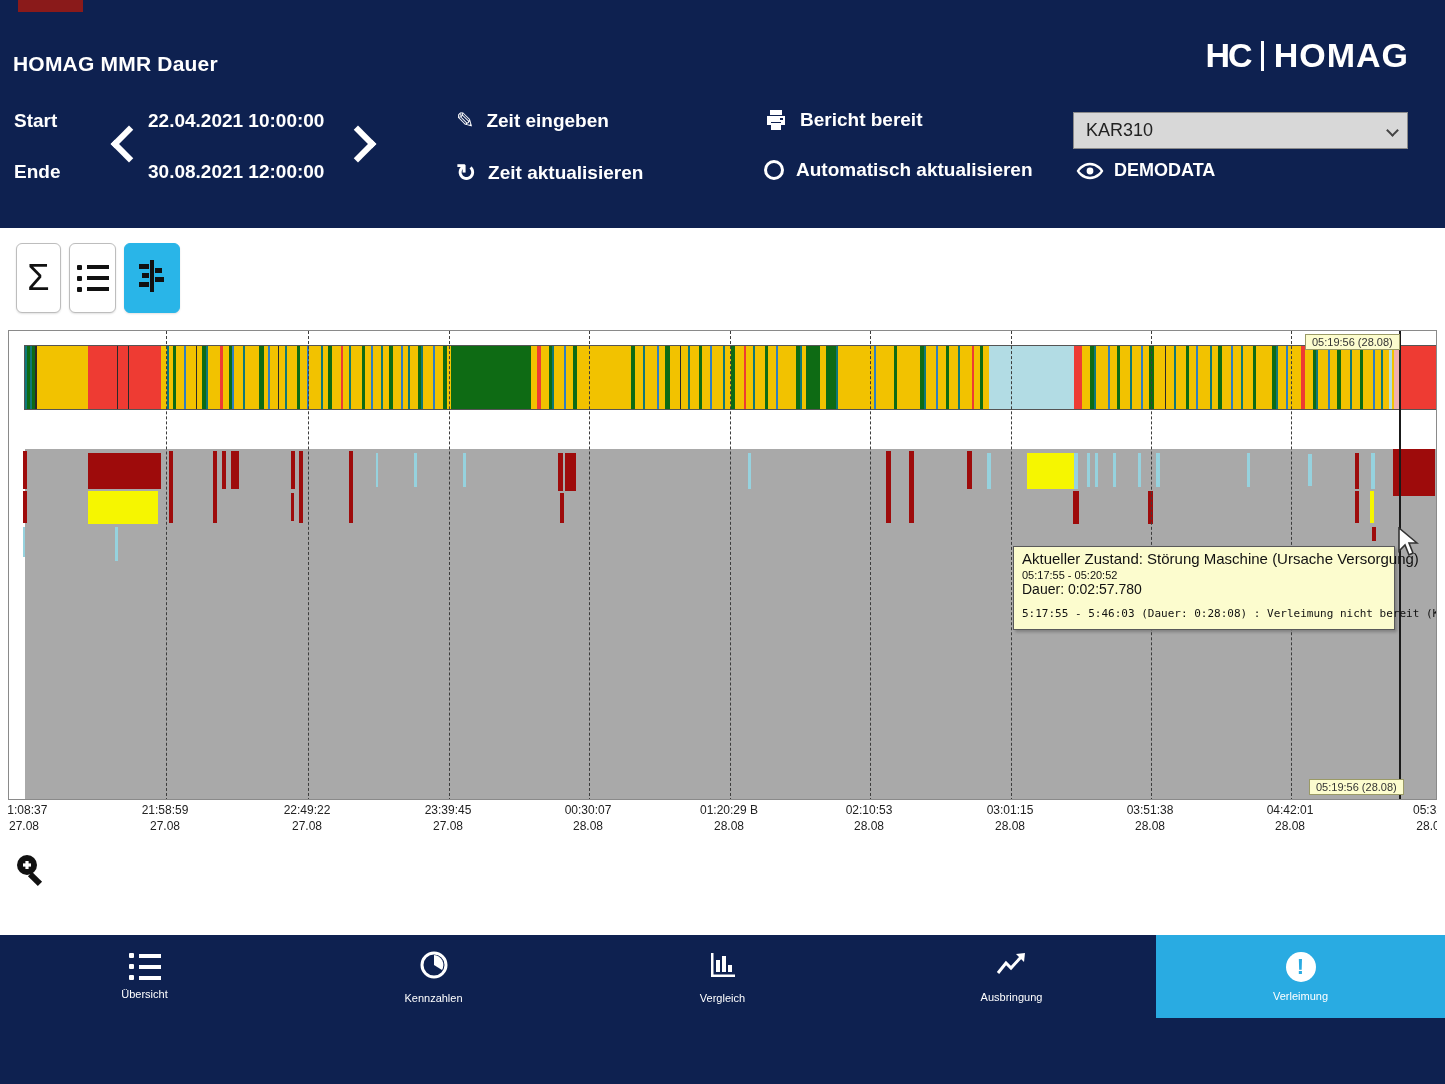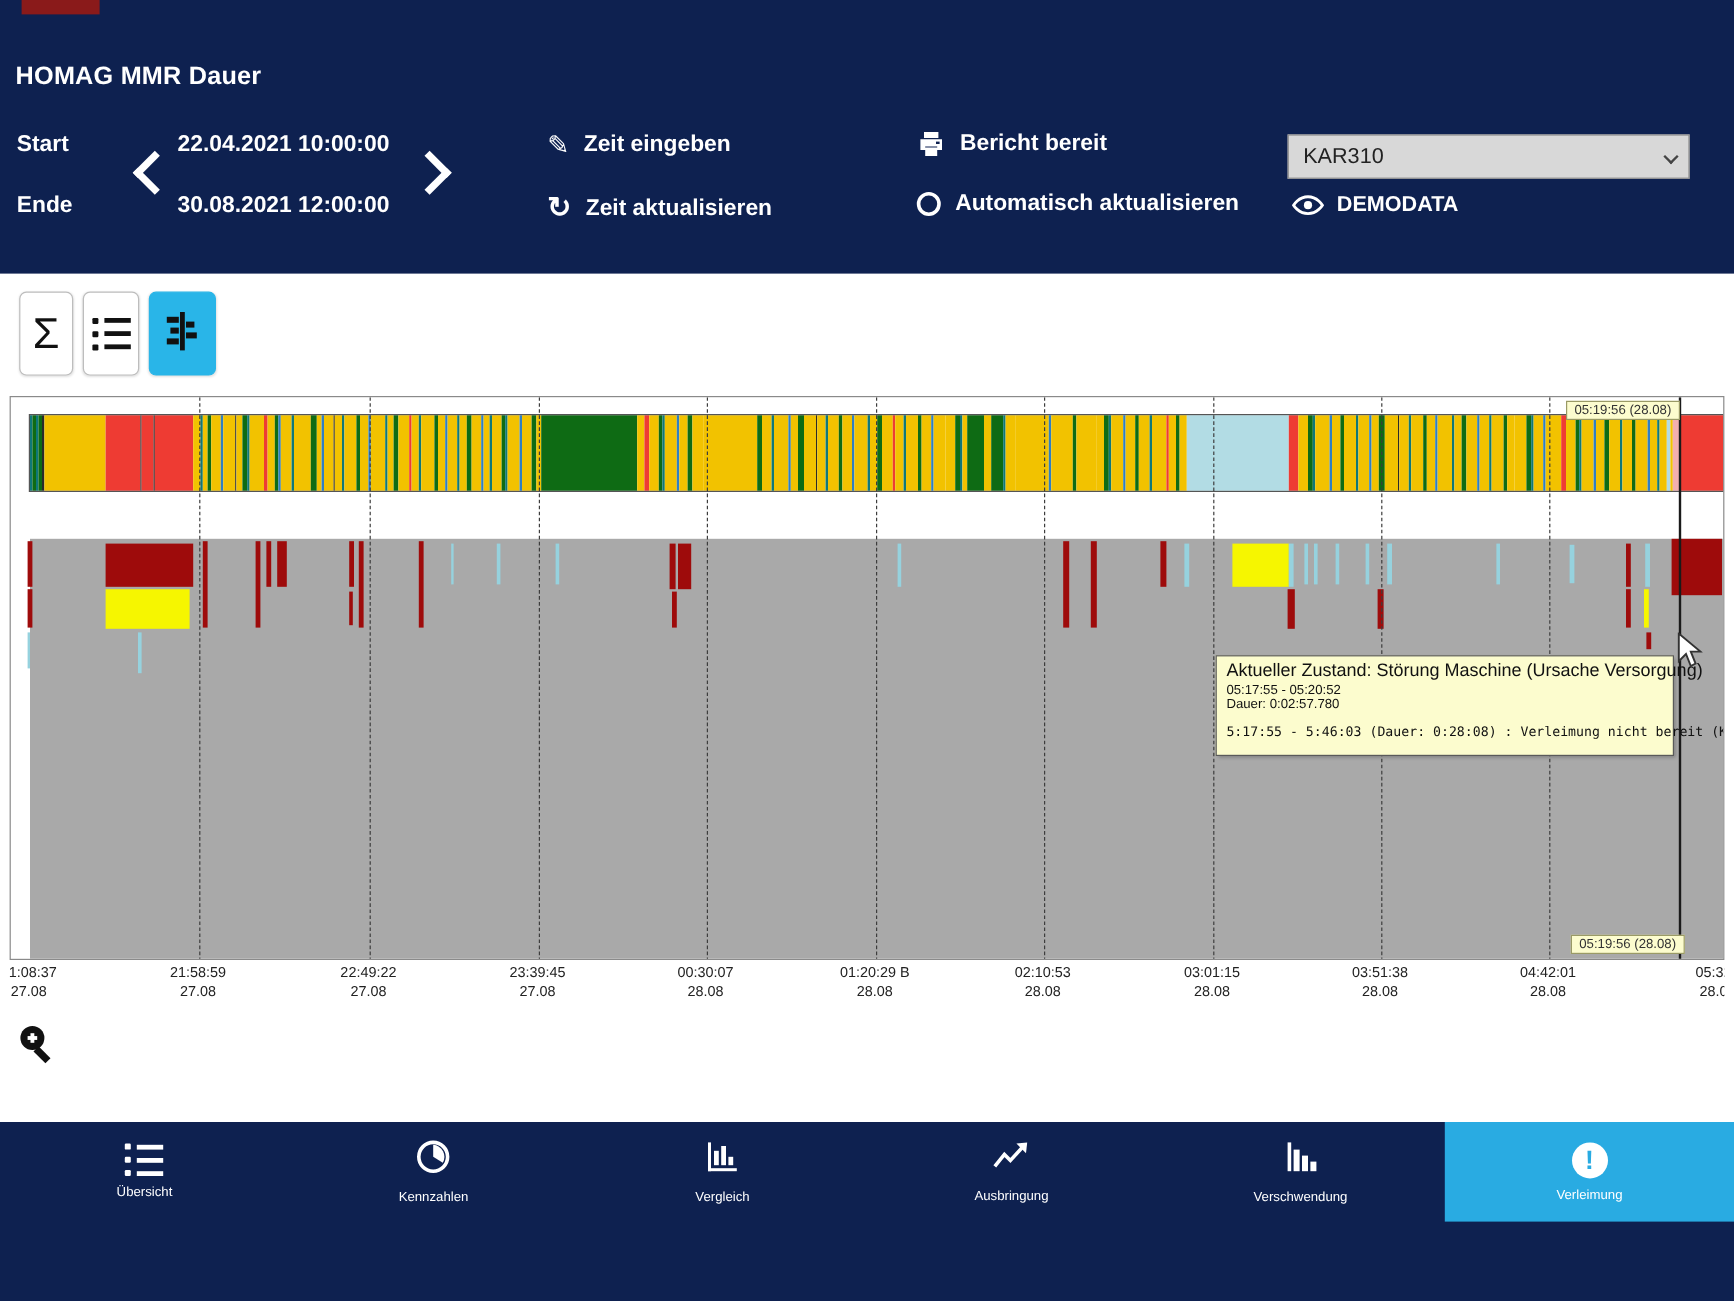--- a/index.html
+++ b/index.html
@@ -49,21 +49,21 @@
   .gray-zone { position:absolute; left:16px; top:118px; width:1413px; height:352px; background:#A9A9A9; z-index:1; }
   .strip { position:absolute; left:16px; top:15px; width:1411px; height:63px; display:flex; z-index:3; outline:1px solid #555; }
   .strip span { height:63px; display:block; }
   .gridline { position:absolute; top:0; width:0; height:470px; border-left:1px dashed #3d3d3d; z-index:4; }
   .mark { position:absolute; z-index:3; }
   .cursor-line { position:absolute; top:0; width:2px; height:470px; background:#1a1a1a; z-index:5; }
   .chip { position:absolute; background:#FCFCCE; border:1px solid #9a9a66; font-size:11px; color:#333; padding:1px 6px; white-space:nowrap; z-index:6; }
   .tooltip { position:absolute; left:1004px; top:215px; width:382px; height:84px; background:#FCFCCE; border:1px solid #5a5a5a; z-index:7; padding:3px 8px; box-shadow:2px 2px 3px rgba(0,0,0,.25); }
   .tooltip .t1 { font-size:15px; color:#111; white-space:nowrap; }
   .tooltip .t2 { font-size:11px; color:#111; margin-top:2px; }
-  .tooltip .t3 { font-size:11px; color:#111; }
+  .tooltip .t3 { font-size:14px; color:#111; }
   .tooltip .t4 { font-size:11px; color:#111; margin-top:10px; font-family:"DejaVu Sans Mono", monospace; white-space:nowrap; }
   .mouse-cursor { position:absolute; z-index:9; }
 
   
   .xaxis { position:absolute; left:8px; top:800px; width:1429px; height:40px; overflow:hidden; }
   .xtick { position:absolute; top:2px; transform:translateX(-50%); text-align:center; font-size:12px; color:#222; line-height:16px; white-space:nowrap; }
 
   .zoom-tool { position:absolute; left:12px; top:850px; cursor:pointer; }
 
   
@@ -120,20 +120,25 @@
     <div class="demodata">
       <span class="ico">
         <svg width="28" height="18" viewBox="0 0 28 18">
             <path d="M14 2 C6 2 2 9 2 9 C2 9 6 16 14 16 C22 16 26 9 26 9 C26 9 22 2 14 2 Z" fill="none" stroke="#fff" stroke-width="2.4"></path>
             <circle cx="14" cy="9" r="3.4" fill="#fff"></circle>
           </svg>
       </span>
       <span class="lbl">DEMODATA</span>
     </div>
 
+    <div class="logo">
+      <span class="mark"><span>H</span><span>C</span></span>
+      <span class="bar"></span>
+      <span class="word">HOMAG</span>
+    </div>
   </div>
 
   <div class="tbtn sigma">Σ</div>
   <div class="tbtn list">
     <span class="list-glyph">
       <span class="row">
           <span class="dot"></span>
           <span class="line"></span>
         </span>
       <span class="row">
@@ -533,31 +538,20 @@
       </div>
       <div class="nav-item">
         <span>
           <svg width="32" height="28" viewBox="0 0 32 28">
               <path d="M2 22 L10 12 L15 17 L26 5" fill="none" stroke="#fff" stroke-width="3"></path>
               <path d="M20 3 L29 2 L28 11 Z" fill="#fff"></path>
             </svg>
         </span>
         <span class="nlbl">Ausbringung</span>
       </div>
-      <div class="nav-item">
-        <span>
-          <svg width="30" height="30" viewBox="0 0 30 30">
-              <rect x="4" y="3" width="3" height="24" fill="#fff"></rect>
-              <rect x="9" y="9" width="5" height="18" fill="#fff"></rect>
-              <rect x="16" y="14" width="5" height="13" fill="#fff"></rect>
-              <rect x="23" y="19" width="5" height="8" fill="#fff"></rect>
-            </svg>
-        </span>
-        <span class="nlbl">Verschwendung</span>
-      </div>
       <div class="nav-item active">
         <span class="excl-circle">!</span>
         <span class="nlbl">Verleimung</span>
       </div>
     </div>
   </div>
 
 </div>
 
 </body></html>

